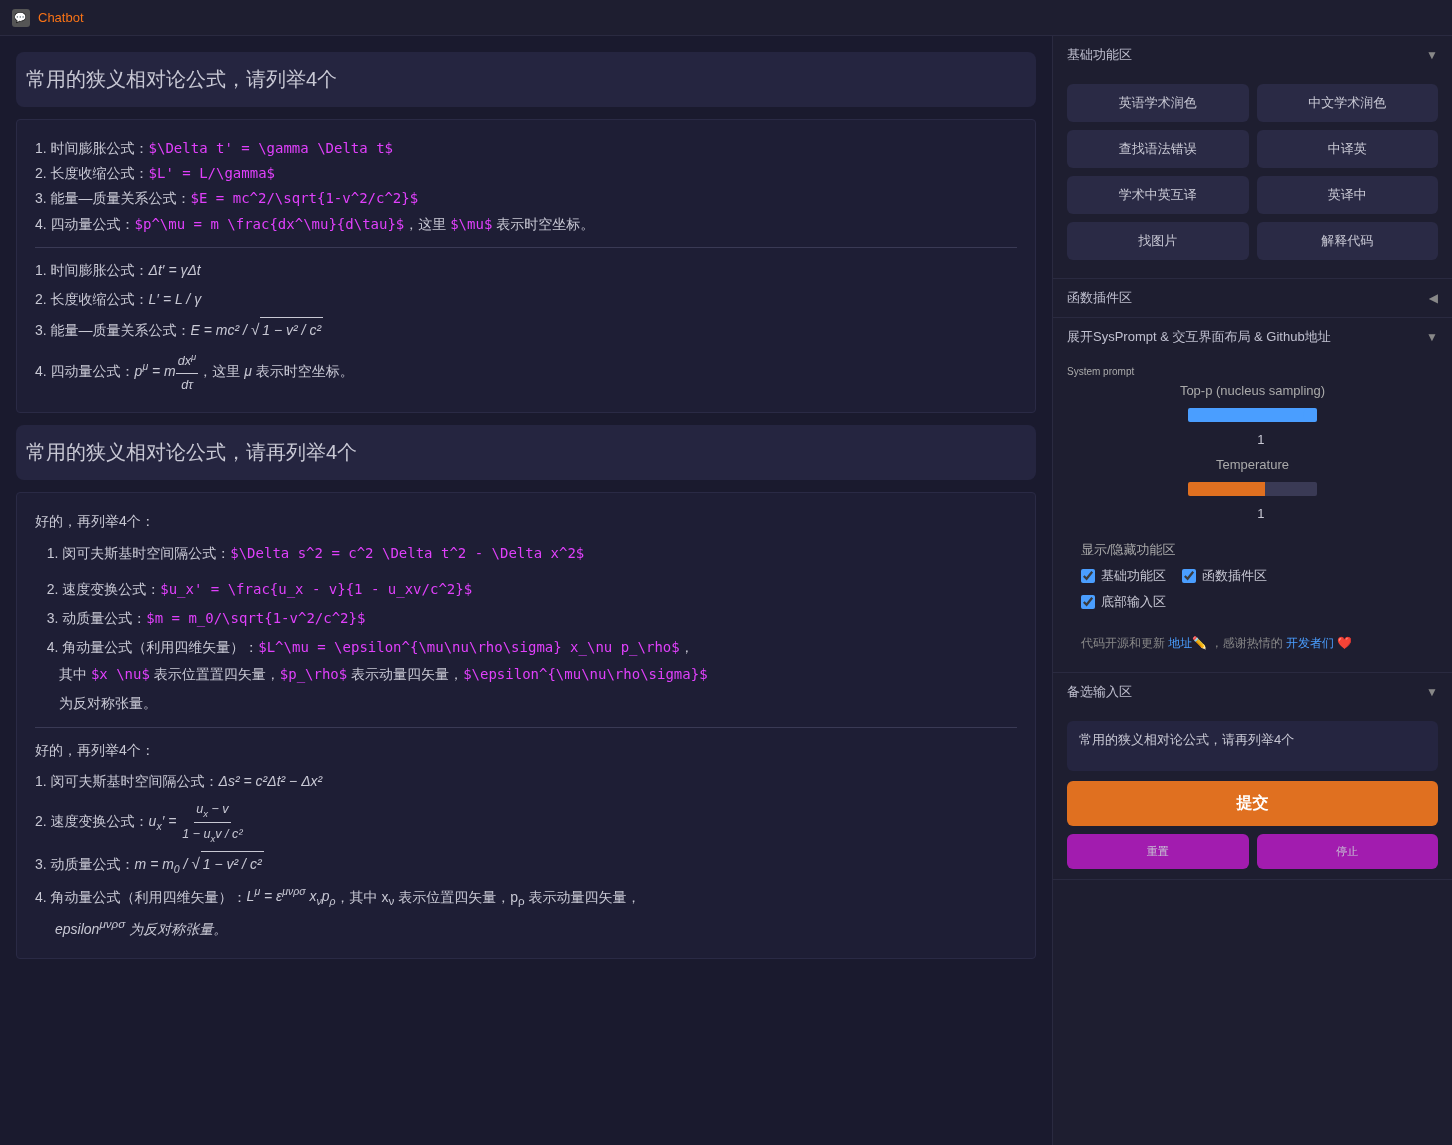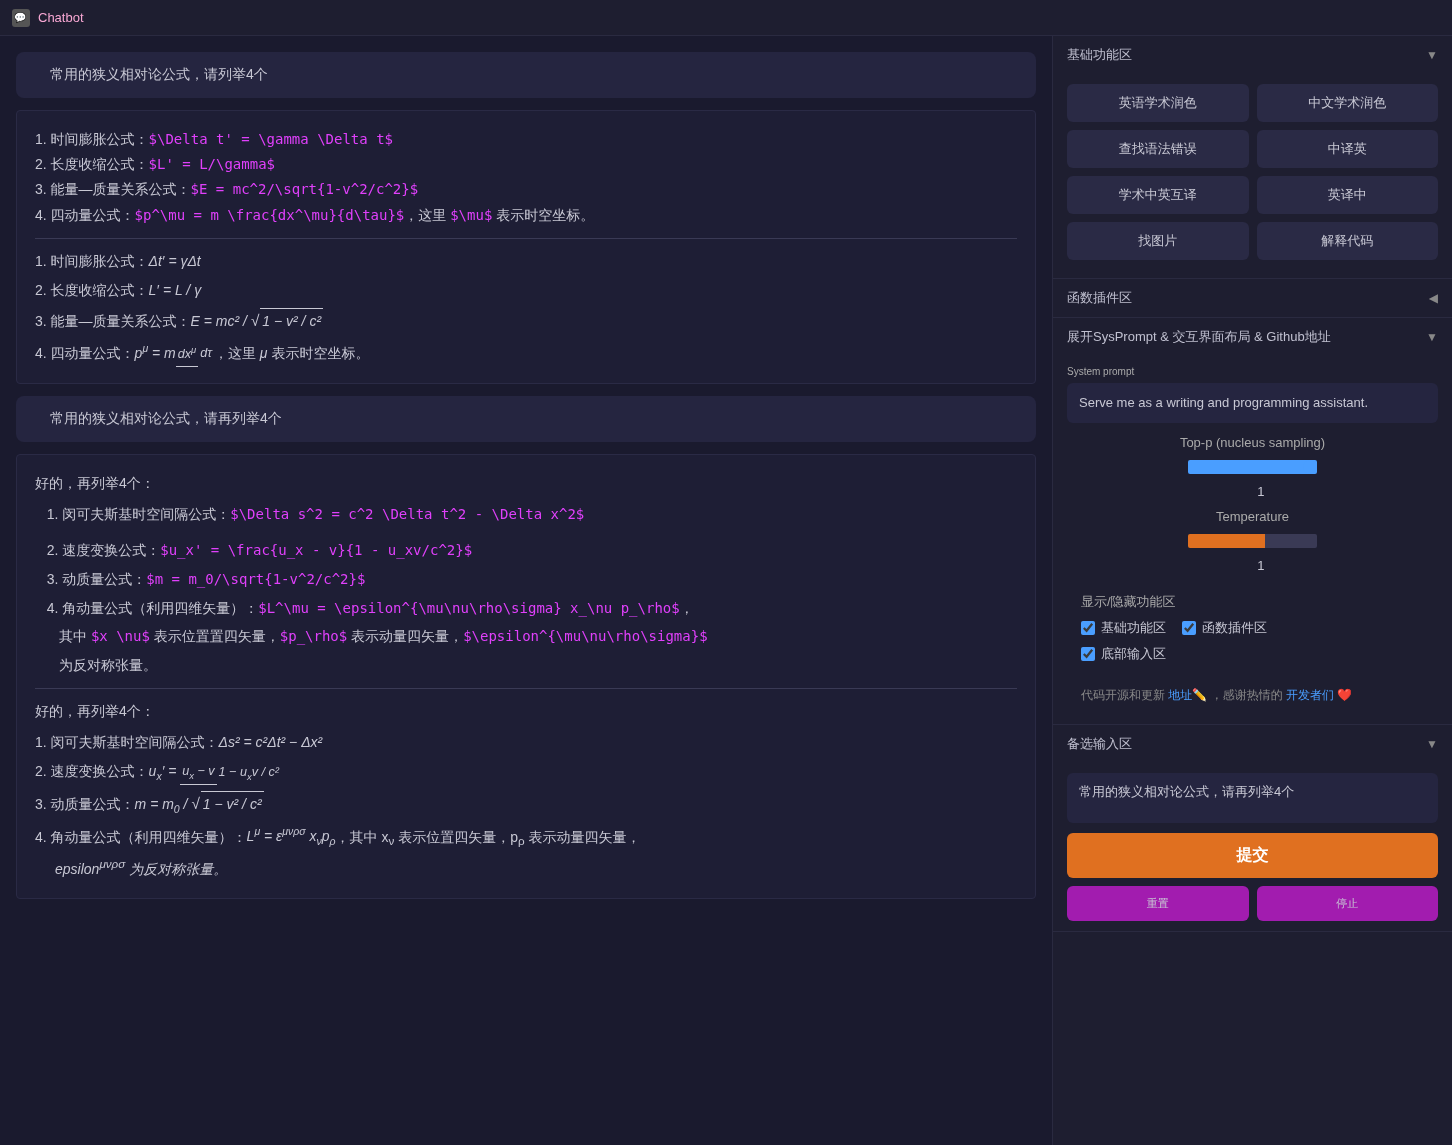--- a/index.html
+++ b/index.html
@@ -23,42 +23,42 @@
       border-bottom: 1px solid #2a2a40;
       min-height: 36px;
     }
     .titlebar-icon {
       width: 18px; height: 18px;
       background: #555;
       border-radius: 3px;
       display: flex; align-items: center; justify-content: center;
       font-size: 10px; color: #aaa;
     }
-    .titlebar-title { font-size: 13px; color: #f9a8d4; }
+    .titlebar-title { font-size: 13px; color: #f97316; }
     .main-layout {
       display: flex;
       flex: 1;
       overflow: hidden;
     }
     
     .chat-panel {
       flex: 1;
       display: flex;
       flex-direction: column;
       overflow-y: auto;
       padding: 16px;
       gap: 12px;
       background: #1a1a2e;
     }
     .user-message {
       background: #252540;
       border-radius: 8px;
-      padding: 14px 34px;
-      color: #c8c8d4;
-      font-size: 14px;
+      padding: 14px 10px;
+      color: #c8c8d4;
+      font-size: 20px;
       align-self: stretch;
     }
     .assistant-message {
       background: #1e1e35;
       border: 1px solid #2a2a45;
       border-radius: 4px;
       padding: 16px 18px;
       font-size: 14px;
       line-height: 1.8;
     }
@@ -211,21 +211,21 @@
       color: #c8c8d4;
       padding: 10px;
       font-size: 11px;
       cursor: pointer;
       font-family: 'Microsoft YaHei', sans-serif;
     }
     
     .math { font-style: italic; }
     .math sup { font-size: 0.75em; vertical-align: super; }
     .math sub { font-size: 0.75em; vertical-align: sub; }
-    .frac { display: inline-flex; flex-direction: row; align-items: center; vertical-align: middle; font-size: 0.9em; }
+    .frac { display: inline-flex; flex-direction: column; align-items: center; vertical-align: middle; font-size: 0.9em; }
     .frac .num { border-bottom: 1px solid currentColor; padding: 0 2px; }
     .frac .den { padding: 0 2px; }
     .sqrt-wrap { display: inline-flex; align-items: center; }
     .sqrt-sym { font-size: 1.1em; margin-right: 1px; }
     .sqrt-content { border-top: 1px solid currentColor; padding: 0 2px; }
   </style>
 </head>
 <body>
 
 <div class="titlebar">
@@ -357,21 +357,20 @@
       </div>
     </div>
 
     <div class="section">
       <div class="section-header">
         <span>展开SysPrompt &amp; 交互界面布局 &amp; Github地址</span>
         <span class="arrow">▼</span>
       </div>
       <div class="system-prompt-section">
         <div class="system-prompt-label">System prompt</div>
-        <div class="system-prompt-box">Serve me as a writing and programming assistant.</div>
 
         <div class="slider-row">
           <span class="slider-label">Top-p (nucleus sampling)</span>
           <input type="range" class="slider blue" min="0" max="1" step="0.01" value="1" style="">
           <span class="slider-value">1</span>
         </div>
 
         <div class="slider-row">
           <span class="slider-label">Temperature</span>
           <input type="range" class="slider orange" min="0" max="2" step="0.01" value="1" style="">

